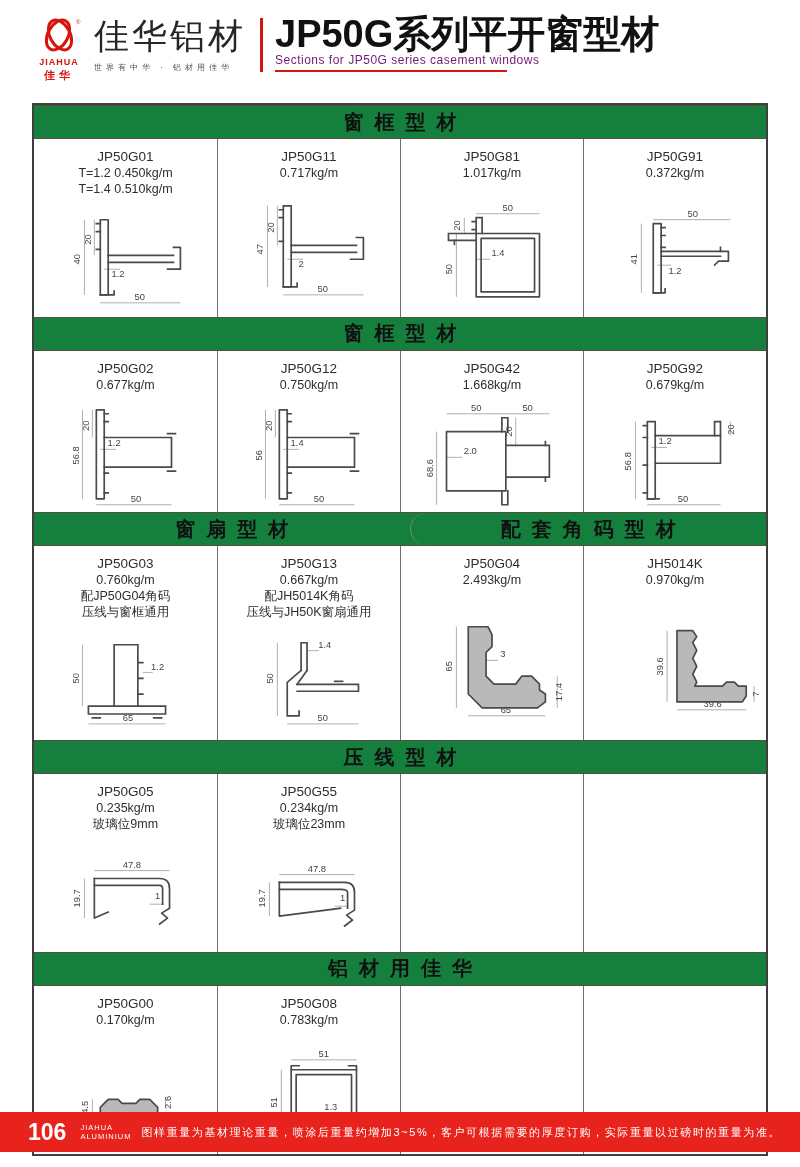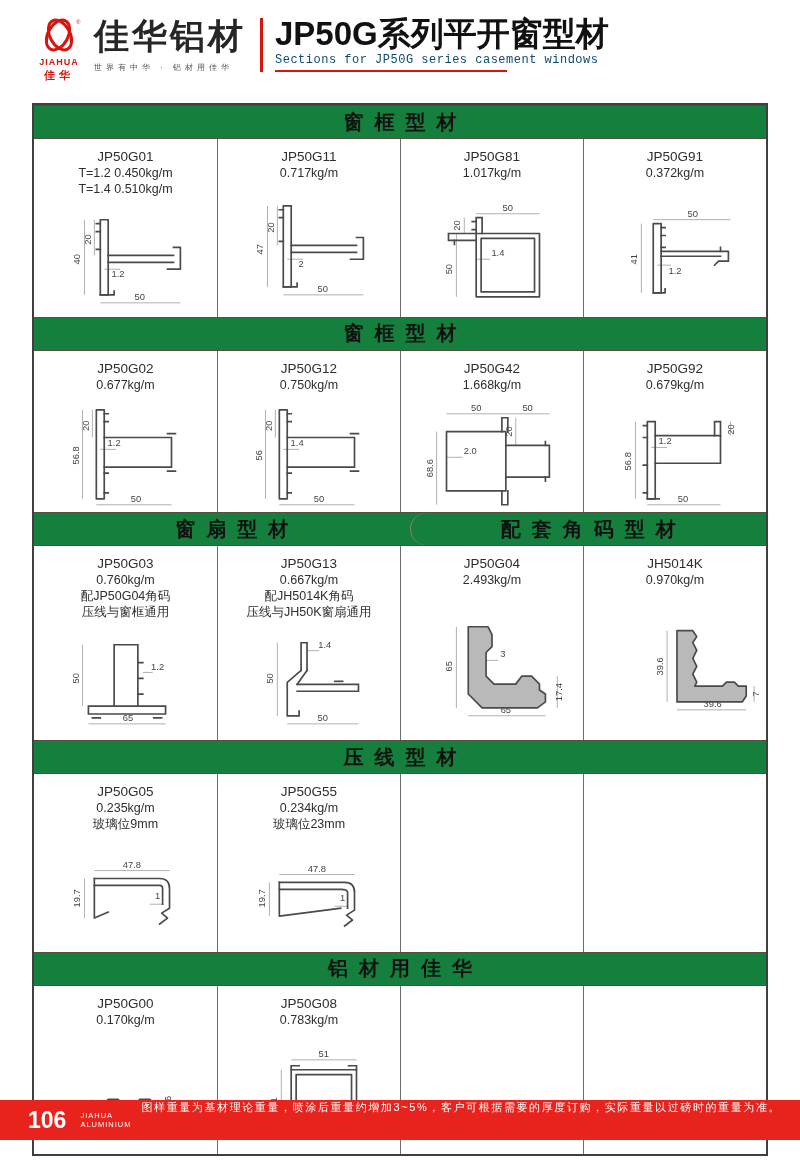--- a/index.html
+++ b/index.html
@@ -8,26 +8,26 @@
     font-family:"Liberation Sans","DejaVu Sans",sans-serif;color:#222;overflow:hidden;
   }
   
   .page-header{display:flex;align-items:flex-start;padding:16px 0 0 30px;height:74px;}
   .logo-block{display:flex;align-items:flex-start;}
   .emblem-col{display:flex;flex-direction:column;align-items:center;width:58px;}
   .emblem-col svg{width:44px;height:40px;}
   .logo-en{color:#d6150f;font-size:9px;font-weight:bold;letter-spacing:1px;margin-top:1px;}
   .logo-cn-small{color:#d6150f;font-size:11px;font-weight:bold;letter-spacing:4px;margin-top:1px;}
   .brand-col{margin-left:6px;}
-  .brand-cn{font-size:35px;font-weight:700;color:#262626;letter-spacing:3px;line-height:40px;font-family:"Liberation Sans","DejaVu Sans",sans-serif;}
+  .brand-cn{font-size:35px;font-weight:400;color:#262626;letter-spacing:3px;line-height:40px;font-family:"Liberation Sans","DejaVu Sans",sans-serif;}
   .tagline{font-size:8px;color:#555;letter-spacing:4px;margin-top:6px;}
   .red-divider{width:3px;height:54px;background:#d6150f;margin:2px 12px 0 14px;}
   .title-col{padding-top:2px;}
-  .page-title{font-size:33px;font-weight:900;color:#111;line-height:32px;}
-  .page-subtitle{font-size:12px;color:#0c4a6e;letter-spacing:0.5px;margin-top:3px;font-family:Liberation Mono, monospace;}
+  .page-title{font-size:38px;font-weight:900;color:#111;line-height:32px;}
+  .page-subtitle{font-size:12px;color:#701a75;letter-spacing:0.5px;margin-top:3px;}
   .subtitle-underline{width:232px;height:2px;background:#d6150f;margin-top:3px;}
   
   .profile-table{margin:13px 32px 0 32px;border:2px solid #3f3f3f;background:#fff;}
   .band{display:flex;background:#15803d;border-top:1px solid #55503e;border-bottom:1px solid #55503e;height:32px;}
   .band-label{display:flex;align-items:center;justify-content:center;font-size:20px;font-weight:bold;
     color:#111;letter-spacing:0.55em;text-indent:0.55em;}
   .band-label + .band-label{border-left:1px solid #8a8468;border-radius:16px;}
   .cells-row{display:grid;grid-template-columns:1fr 1fr 1fr 1fr;}
   .cells-row.s0{min-height:156px;}
   .cells-row.s1{min-height:160px;}
@@ -36,22 +36,22 @@
   .cells-row.s4{min-height:168px;border-radius:11px;}
   .cell{display:flex;flex-direction:column;align-items:center;padding-top:9px;background:#fff;min-width:0;}
   .cell + .cell{border-left:1px solid #6e6e6e;justify-content:space-between;}
   .p-code{font-size:13.5px;color:#2e2e2e;line-height:17px;}
   .p-line{font-size:12.5px;color:#2e2e2e;line-height:16px;}
   .drawing{width:182px;flex:1;min-height:0;margin-top:1px;}
   .shape{fill:none;stroke:#4a4a4a;stroke-width:1.7;stroke-linejoin:round;stroke-linecap:square;}
   .guide{fill:none;stroke:#8c8c8c;stroke-width:0.7;}
   .dim{fill:#454545;font-size:9.5px;text-anchor:middle;font-family:"Liberation Sans","DejaVu Sans",sans-serif;}
   
-  .footer-bar{position:absolute;left:0;right:0;bottom:27px;height:40px;background:#e8221c;
-    display:flex;color:#fff;}
+  .footer-bar{position:absolute;left:0;right:0;bottom:15px;height:40px;background:#e8221c;
+    display:flex;align-items:center;color:#fff;}
   .page-num{font-size:23px;font-weight:bold;margin-left:28px;line-height:40px;}
   .footer-sep{width:1px;height:20px;background:#fff;margin:0 7px 0 7px;opacity:.9;}
   .footer-brand{display:flex;flex-direction:column;justify-content:center;}
   .footer-brand span{font-size:7.5px;letter-spacing:1px;line-height:9px;}
   .disclaimer{flex:1;text-align:center;font-size:11px;letter-spacing:1.6px;padding:0 26px 0 10px;white-space:nowrap;}
 </style>
 </head>
 <body>
 
 <div class="page-header">

